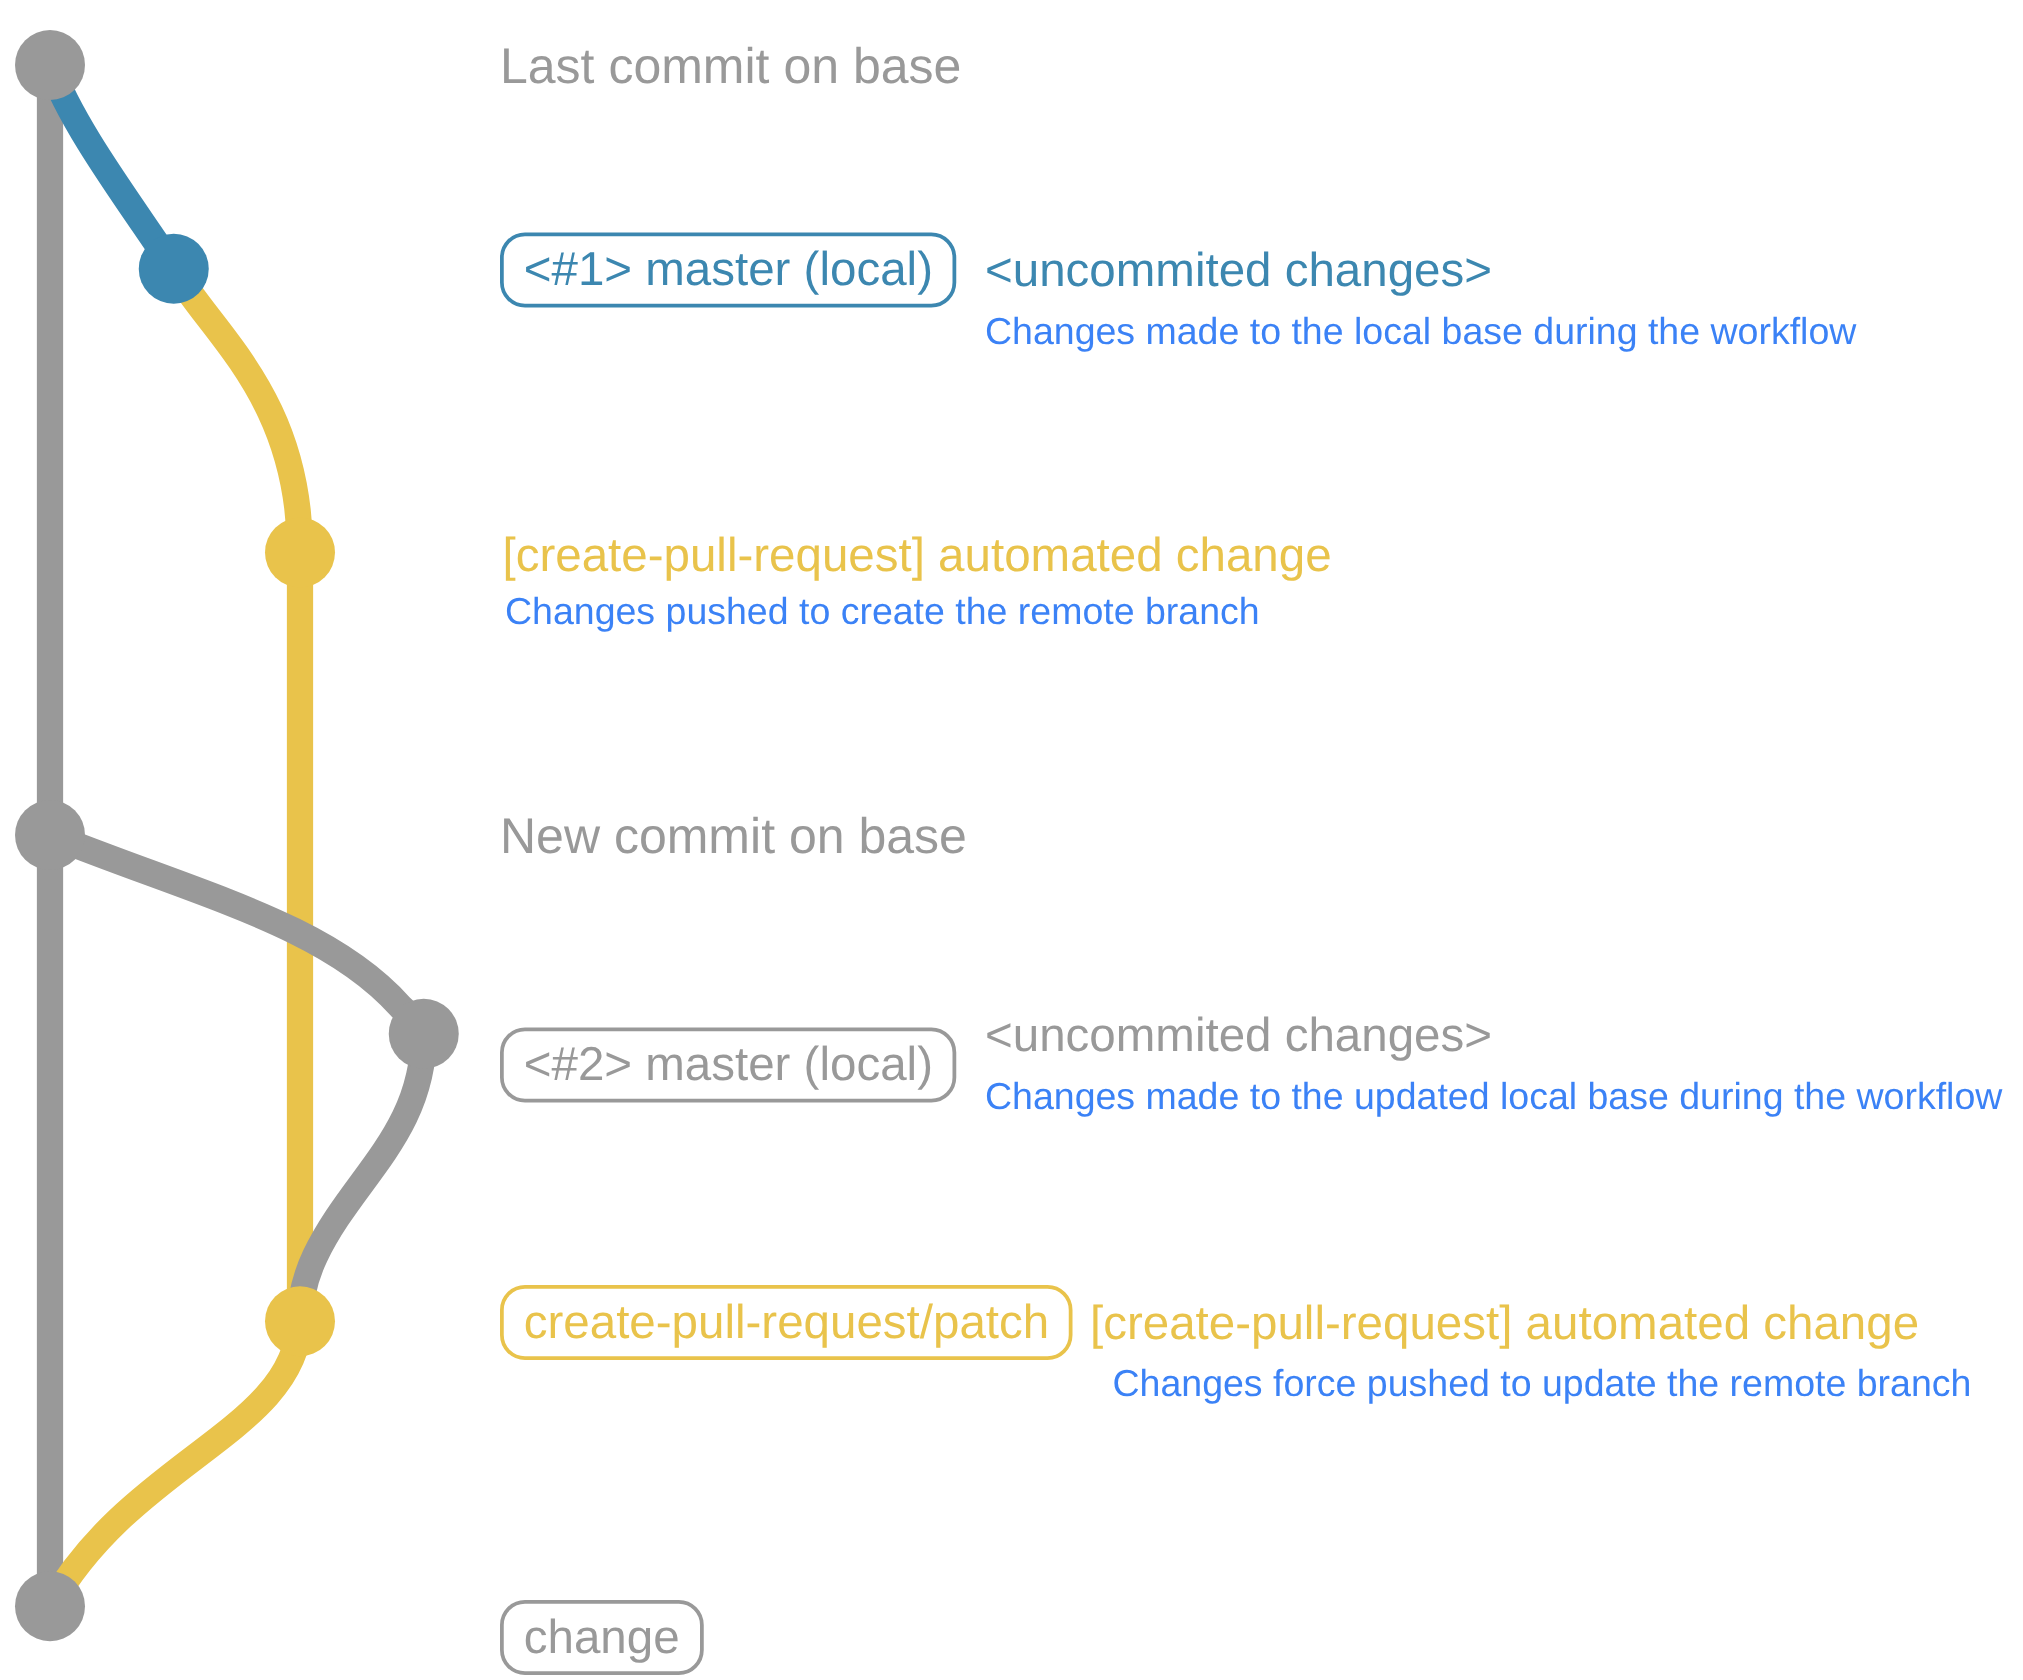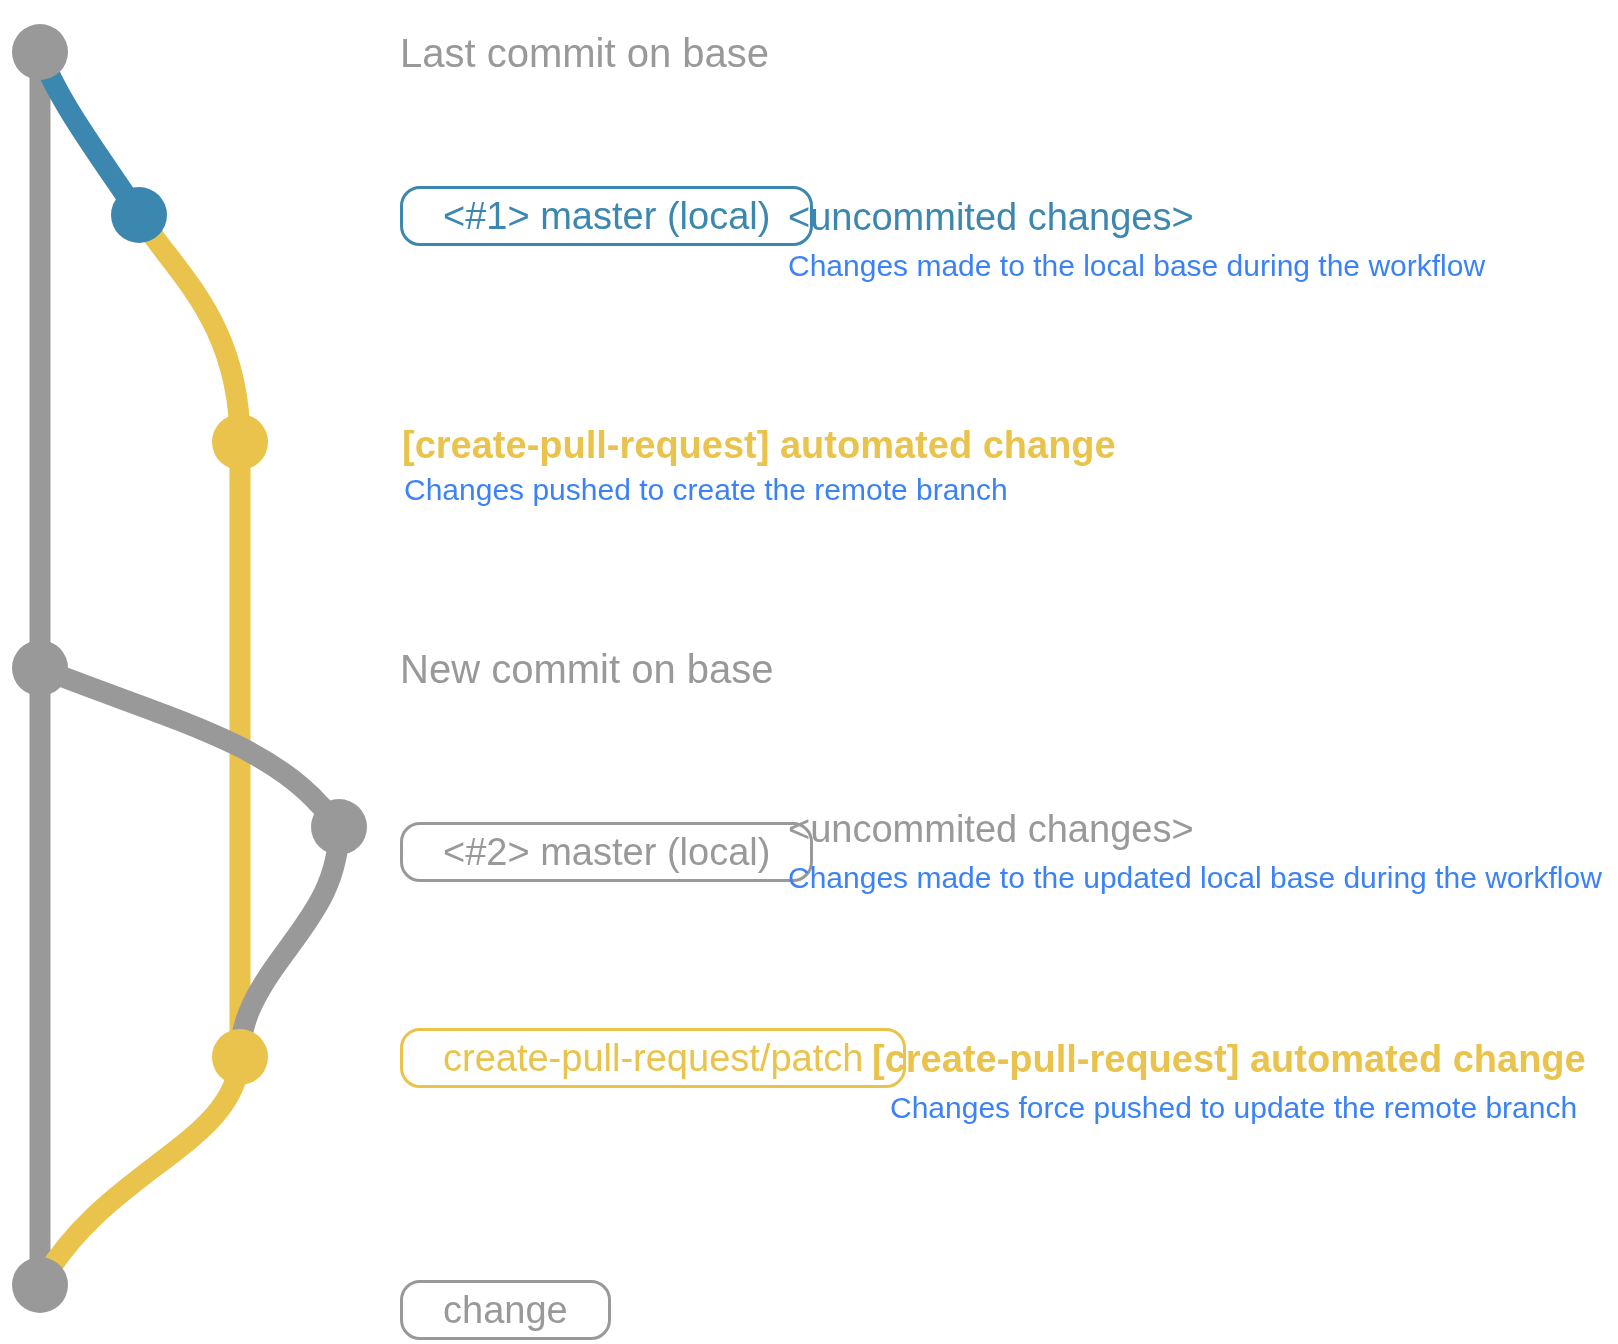--- a/index.html
+++ b/index.html
@@ -10,35 +10,35 @@
     font-family:"Liberation Sans",sans-serif;
     overflow:hidden;
   }
   .abs{position:absolute;}
   .title{
     font-size:40px;line-height:46px;color:#999999;white-space:nowrap;
   }
   .badge{
     display:inline-block;
     font-size:38px;line-height:46px;
-    padding:4px 40px;
+    padding:4px 16px;
     border:3px solid;
     border-radius:20px;
     background:#ffffff;
     white-space:nowrap;
   }
   .badge.blue{color:#3C87B0;border-color:#3C87B0;}
   .badge.gray{color:#999999;border-color:#999999;margin-top:24px;}
   .badge.yellow{color:#E9C34B;border-color:#E9C34B;}
   .sidetext{
     font-size:38px;line-height:46px;white-space:nowrap;
   }
   .sidetext.blue{color:#3C87B0;}
   .sidetext.gray{color:#999999;}
-  .sidetext.yellow{color:#E9C34B;font-weight:bold;}
+  .sidetext.yellow{color:#E9C34B;}
   .note{
     font-family:Liberation Sans, sans-serif;
     font-size:30px;line-height:36px;color:#3b82f6;white-space:nowrap;
   }
   svg{display:block;}
 </style>
 </head>
 <body>
 
 <div class="stage">

